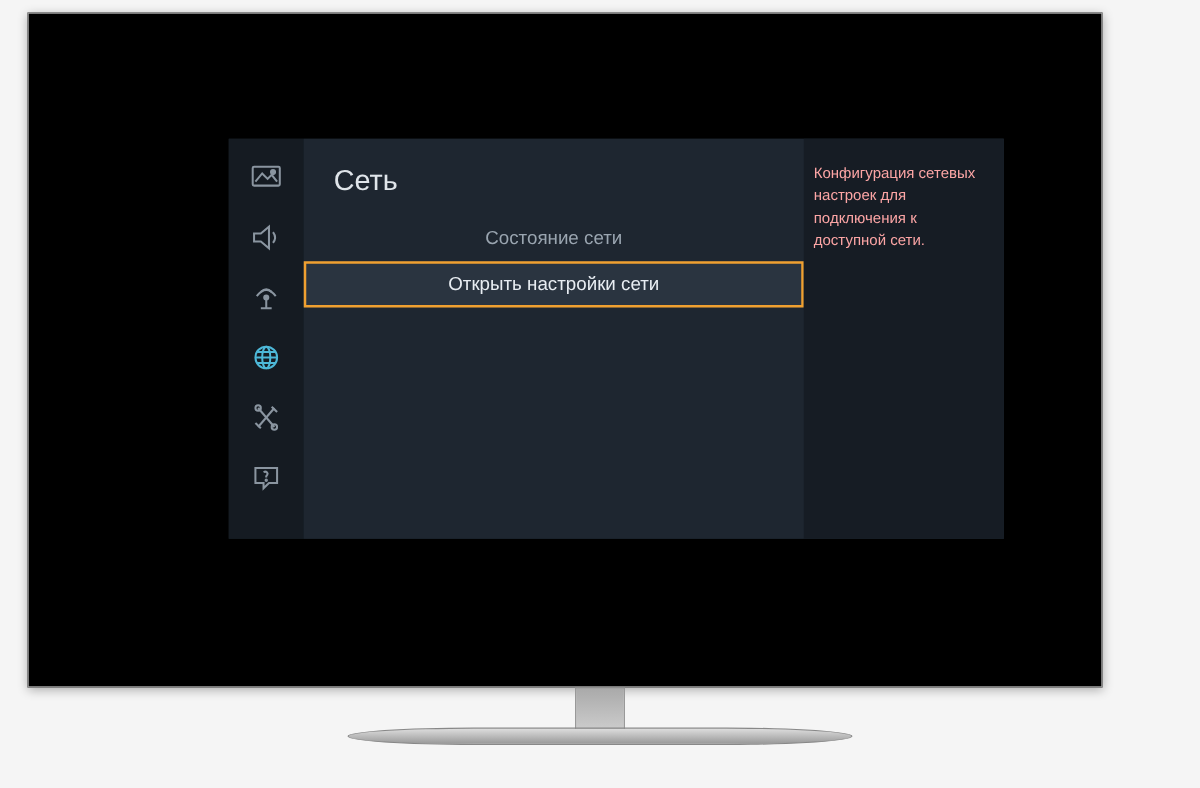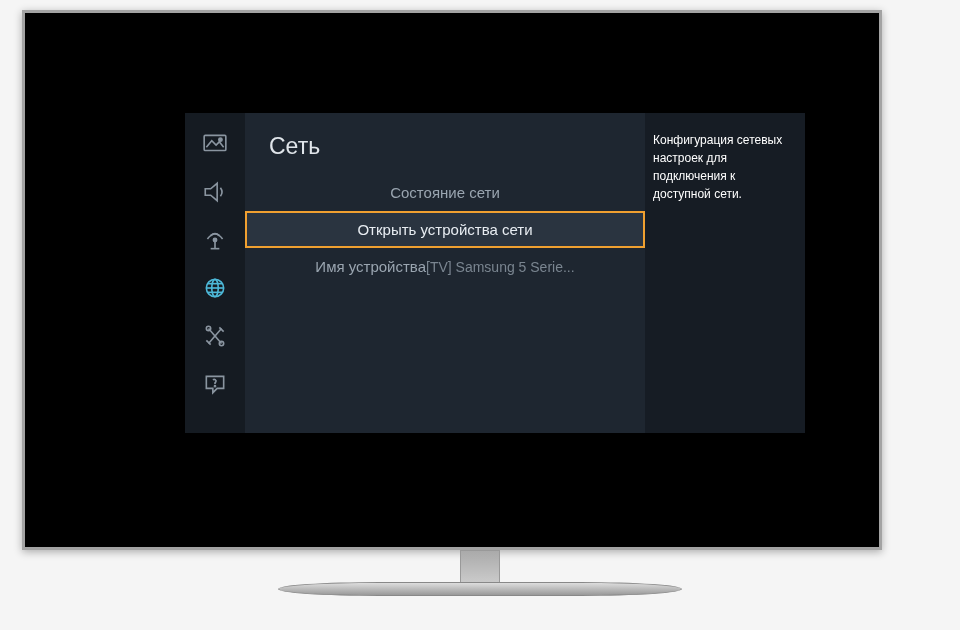--- a/index.html
+++ b/index.html
@@ -15,21 +15,21 @@
       overflow: hidden;
       position: relative;
     }
     .tv-frame {
       position: absolute;
       top: 10px;
       left: 22px;
       width: 860px;
       height: 540px;
       background: #000;
-      border: 3px solid #a3a3a3;
+      border: 1px solid #a3a3a3;
       box-shadow: 0 2px 8px rgba(0,0,0,0.3);
     }
     .tv-stand-neck {
       position: absolute;
       top: 550px;
       left: 460px;
       width: 40px;
       height: 35px;
       background: linear-gradient(to bottom, #aaa, #ccc);
       border: 1px solid #999;
@@ -108,21 +108,21 @@
       margin: 0;
       padding: 8px 22px;
     }
     .menu-item-value {
       color: #7a8590;
       font-size: 14px;
     }
     .help-panel {
       width: 160px;
       padding: 18px 10px 0 8px;
-      color: #ffffff;
+      color: #fca5a5;
       font-size: 12px;
       font-weight: 300;
       line-height: 1.5;
       background: #161c24;
     }
   </style>
 </head>
 <body>
 
 <div class="tv-frame">
@@ -177,25 +177,21 @@
         </svg>
       </div>
     </div>
     <div class="main-panel">
       <div class="menu-column">
         <div class="menu-title">Сеть</div>
         <div class="menu-item">
           <span>Состояние сети</span>
         </div>
         <div class="menu-item selected">
-          <span>Открыть устройства сети</span>
-        </div>
-        <div class="menu-item">
-          <span>Имя устройства</span>
-          <span class="menu-item-value">[TV] Samsung 5 Serie...</span>
+          <span>Открыть настройки сети</span>
         </div>
       </div>
       <div class="help-panel">
         <div>Конфигурация сетевых настроек для подключения к доступной сети.</div>
       </div>
     </div>
   </div>
 </div>
 <div class="tv-stand-neck"></div>
 <div class="tv-stand-base"></div>

